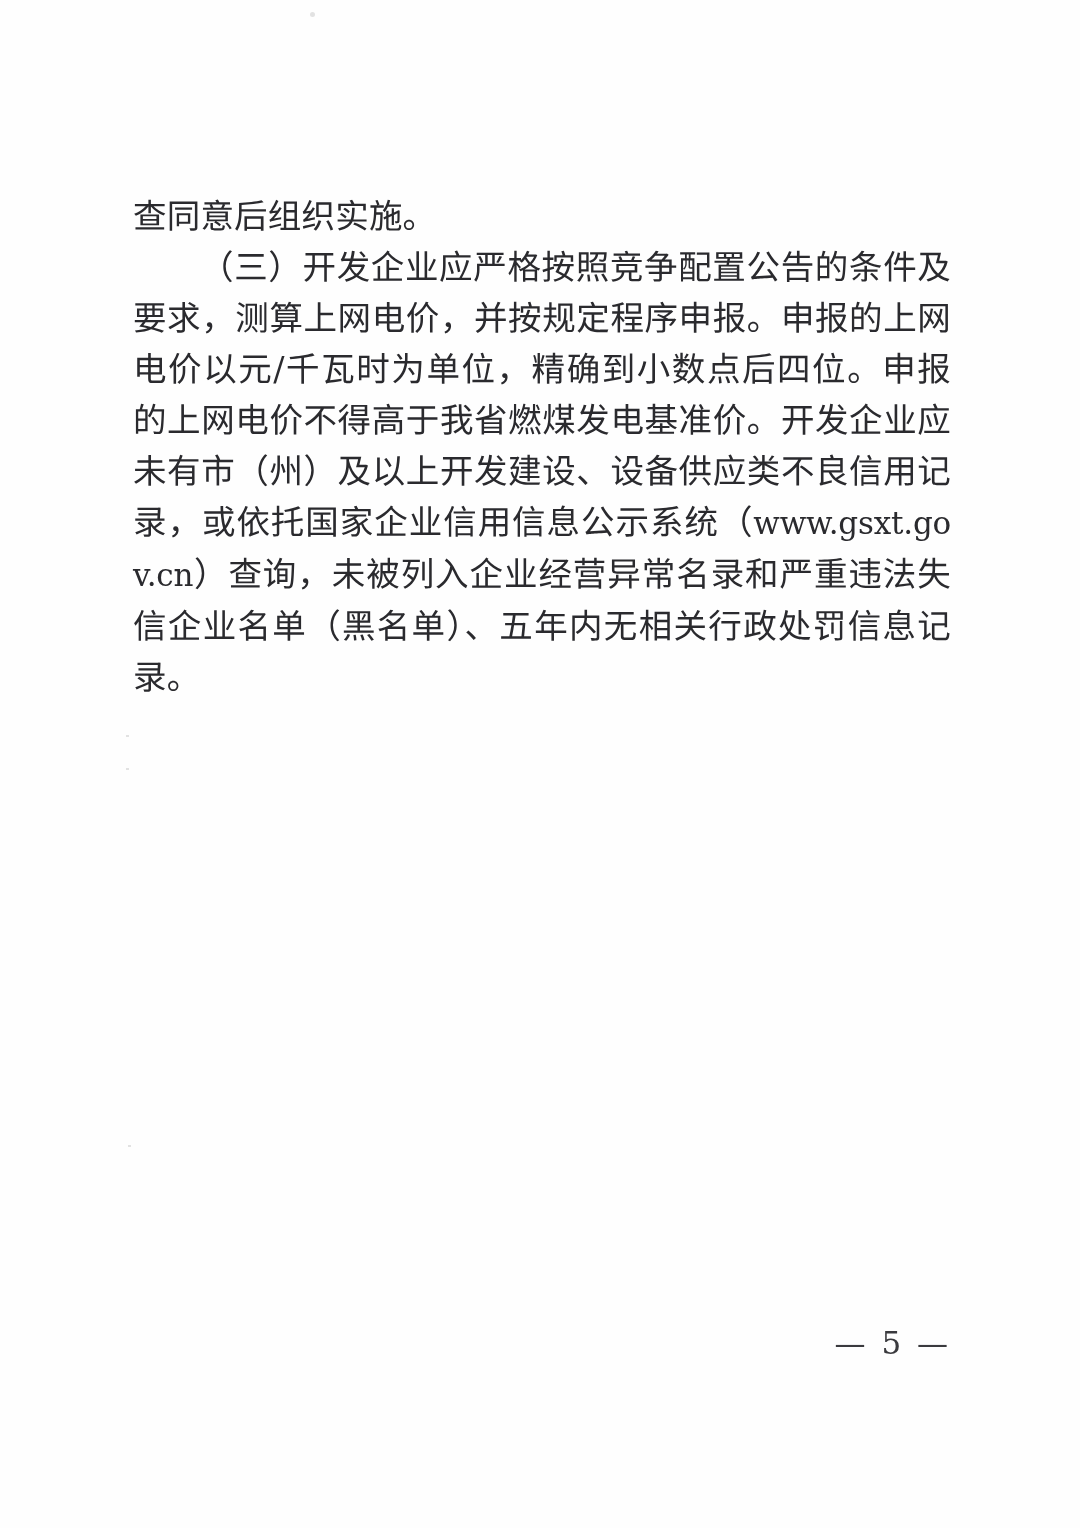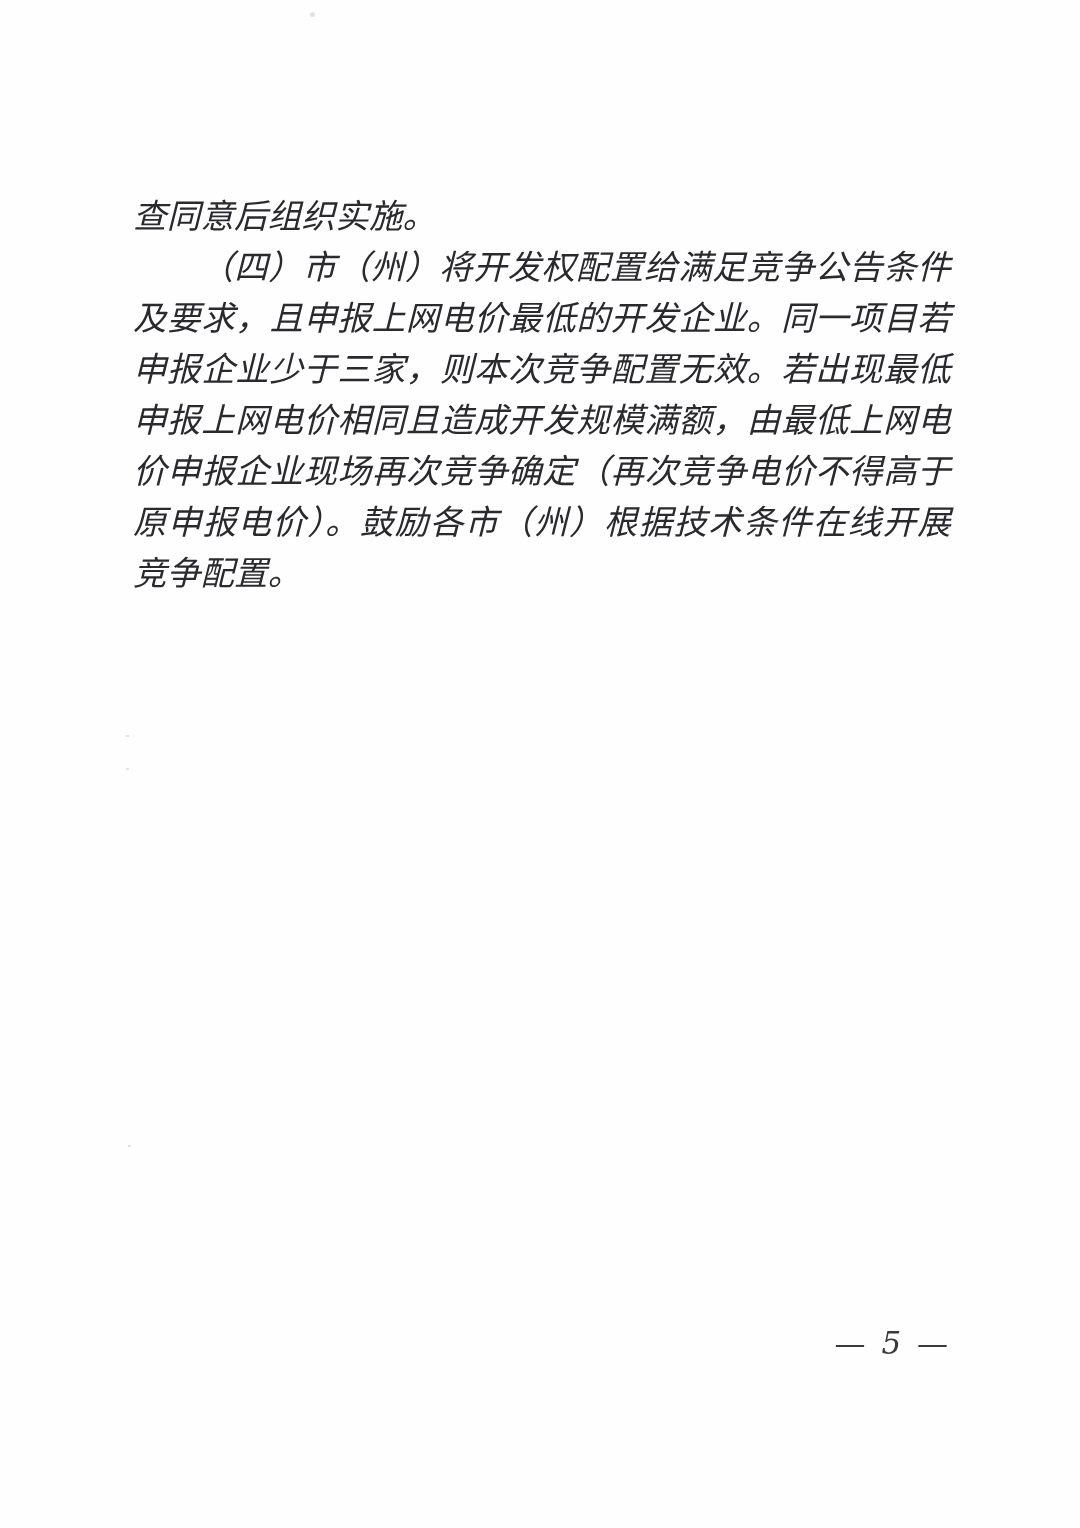--- a/index.html
+++ b/index.html
@@ -10,21 +10,20 @@
   }
 
   .page {
     position: relative;
     width: 1080px;
     height: 1528px;
     margin: 0 auto;
     background: #fefefe;
     overflow: hidden;
     font-family: "DejaVu Serif", "Liberation Serif", serif;
-    font-style: italic;
     -webkit-font-smoothing: antialiased;
   }
 
   
   .scan-speck {
     position: absolute;
     left: 310px;
     top: 12px;
     width: 5px;
     height: 5px;
@@ -103,21 +102,21 @@
   <div class="scan-speck"></div>
   <div class="scan-edge-marks"></div>
   <div class="scan-edge-marks b"></div>
   <div class="scan-edge-marks c"></div>
 
   <div class="doc-body">
 
     <p class="para">查同意后组织实施。</p>
 
 
+    <p class="para indent"><span>（三）开发企业应严格按照竞争配置公告的条件及要求，测算上网电价，并按规定程序申报。申报的上网电价以元/千瓦时为单位，精确到小数点后四位。申报的上网电价不得高于我省燃煤发电基准价。开发企业应未有市（州）及以上开发建设、设备供应类不良信用记录，或依托国家企业信用信息公示系统</span><span>（</span><span class="url">www.gsxt.gov.cn</span><span>）查询，未被列入企业经营异常名录和严重违法失信企业名单（黑名单）、五年内无相关行政处罚信息记录。</span></p>
 
-    <p class="para indent">（四）市（州）将开发权配置给满足竞争公告条件及要求，且申报上网电价最低的开发企业。同一项目若申报企业少于三家，则本次竞争配置无效。若出现最低申报上网电价相同且造成开发规模满额，由最低上网电价申报企业现场再次竞争确定（再次竞争电价不得高于原申报电价）。鼓励各市（州）根据技术条件在线开展竞争配置。</p>
 
 
   </div>
 
   <div class="page-footer">— 5 —</div>
 
 </div>
 
 </body></html>

